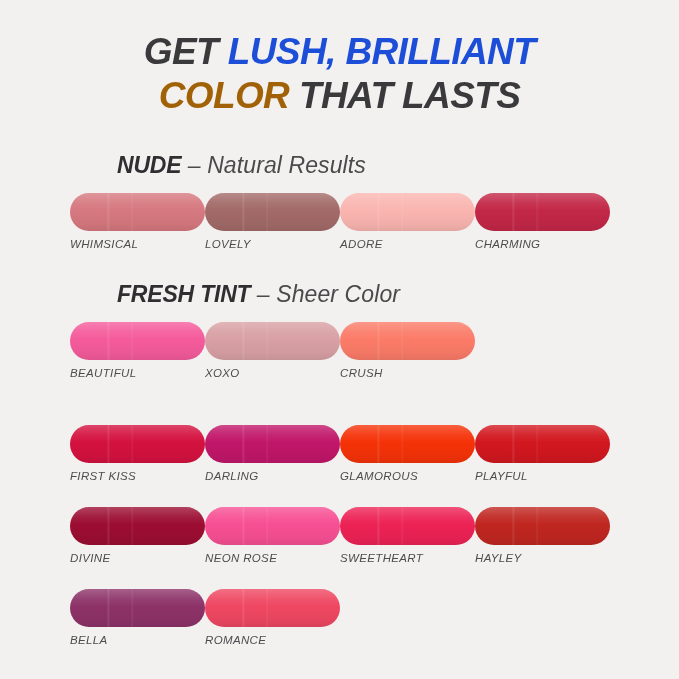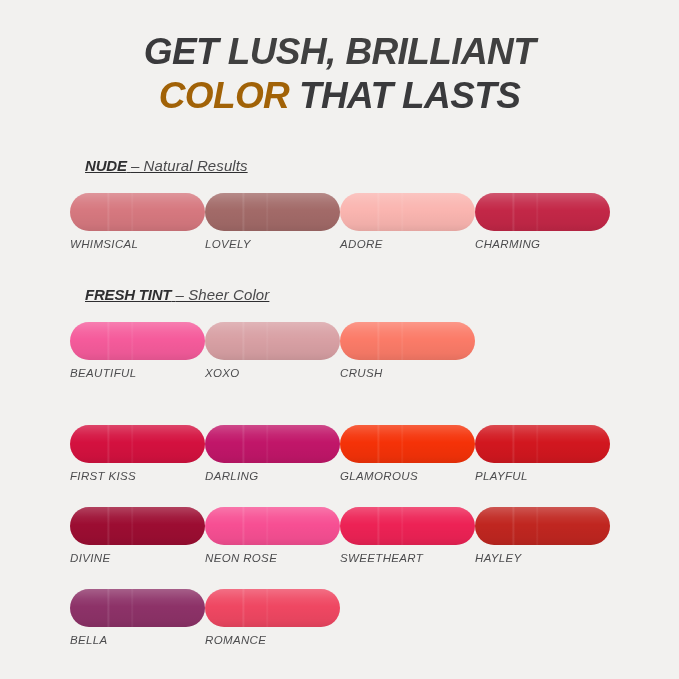--- a/index.html
+++ b/index.html
@@ -26,26 +26,25 @@
     line-height:44px;
     letter-spacing:-0.6px;
     color:#3a3a3c;
   }
   .headline .accent { color:#8860e8; }
   .headline .line { display:block; white-space:nowrap; }
 
   
   .section { position:absolute; left:0; width:679px; }
   .sec-head {
-    margin-left:85px;
-    font-size:15px;
+    margin-left:117px;
+    font-size:23px;
     line-height:27px;
     color:#2f2f31;
     white-space:nowrap;
-    text-decoration:underline;
   }
   .sec-head .strong {
     font-weight:bold;
     font-style:italic;
     letter-spacing:-0.2px;
   }
   .sec-head .sub {
     font-style:italic;
     font-weight:300;
     color:#4a4a4c;
@@ -102,21 +101,21 @@
     white-space:nowrap;
   }
   .row-gap { height:25px; }
 </style>
 </head>
 <body style="background-color: rgb(242, 241, 239);">
 
 <div id="page" style="background-color: rgb(242, 241, 239);">
 
   <div class="headline">
-    <span class="line"><span>GET </span><span class="accent" style="color: #404040; text-align: center;">LUSH, BRILLIANT</span></span>
+    <span class="line"><span>GET </span><span class="accent" style="color: #1d4ed8; text-align: center;">LUSH, BRILLIANT</span></span>
     <span class="line"><span class="accent" style="color: #a16207;">COLOR</span><span> THAT LASTS</span></span>
   </div>
 
   <div class="section" style="top:152px;">
     <div class="sec-head">
       <span class="strong">NUDE</span>
       <span class="sub">– Natural Results</span>
     </div>
     <div class="rows">
       <div class="row">

